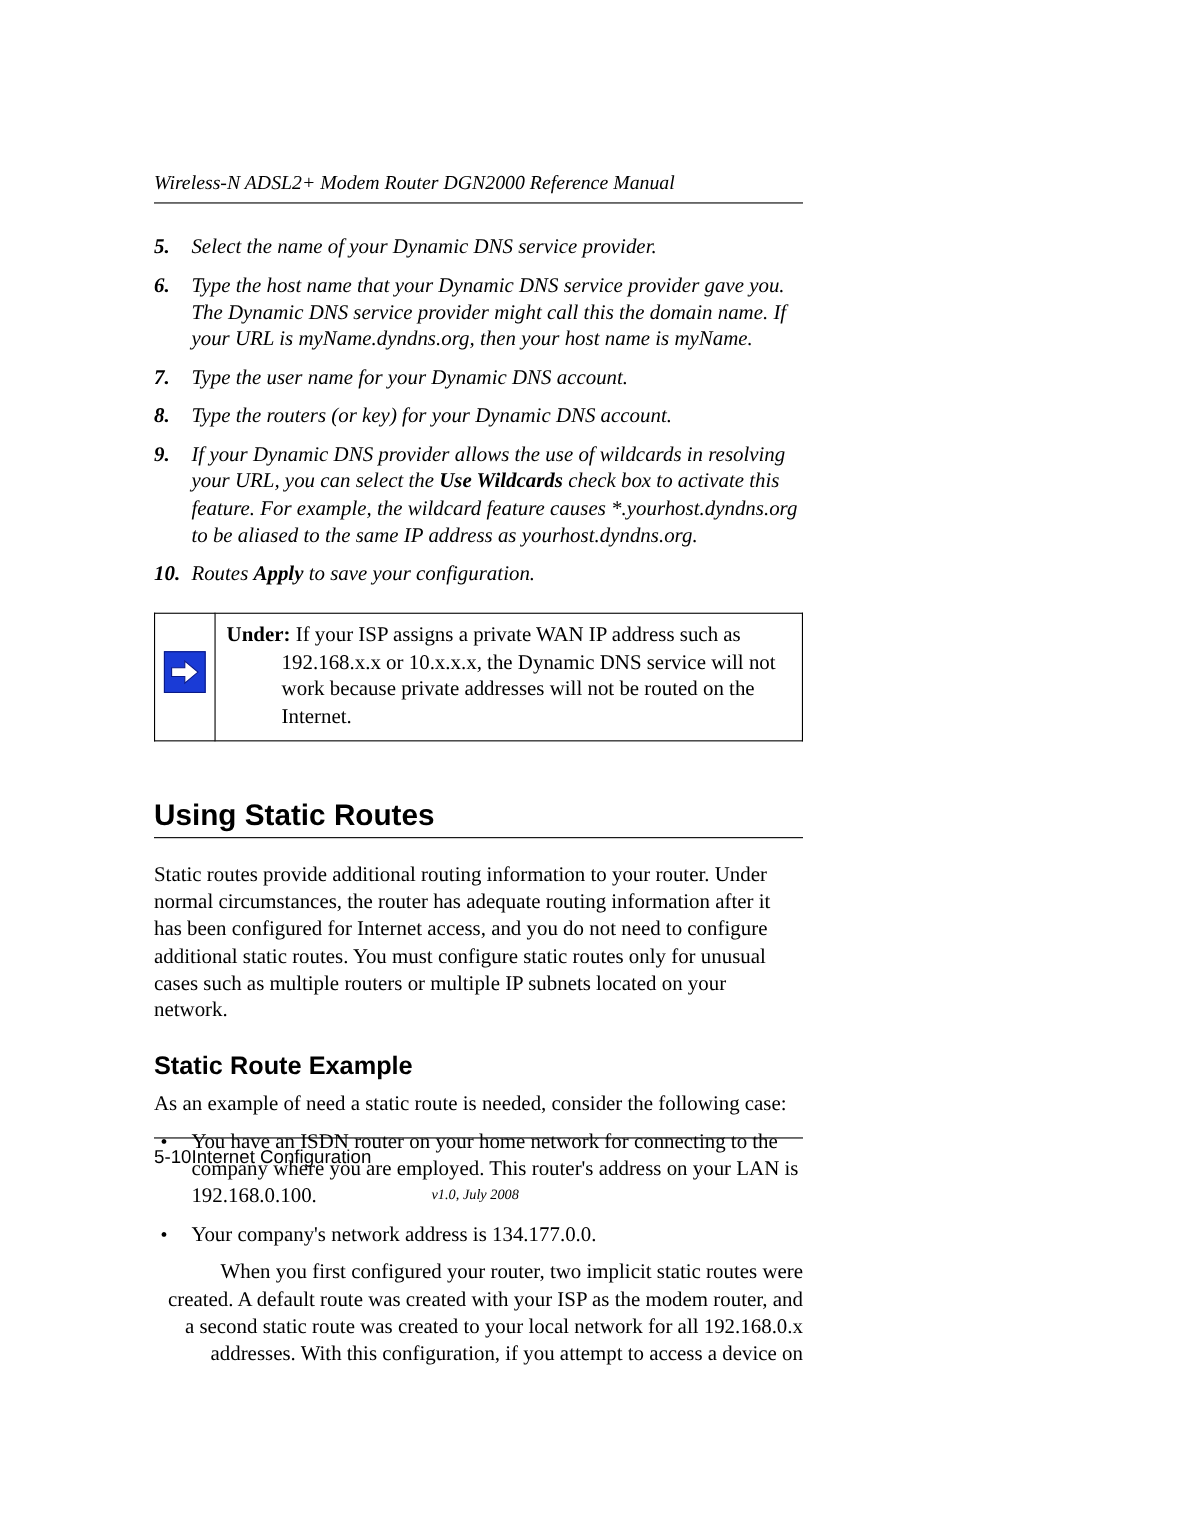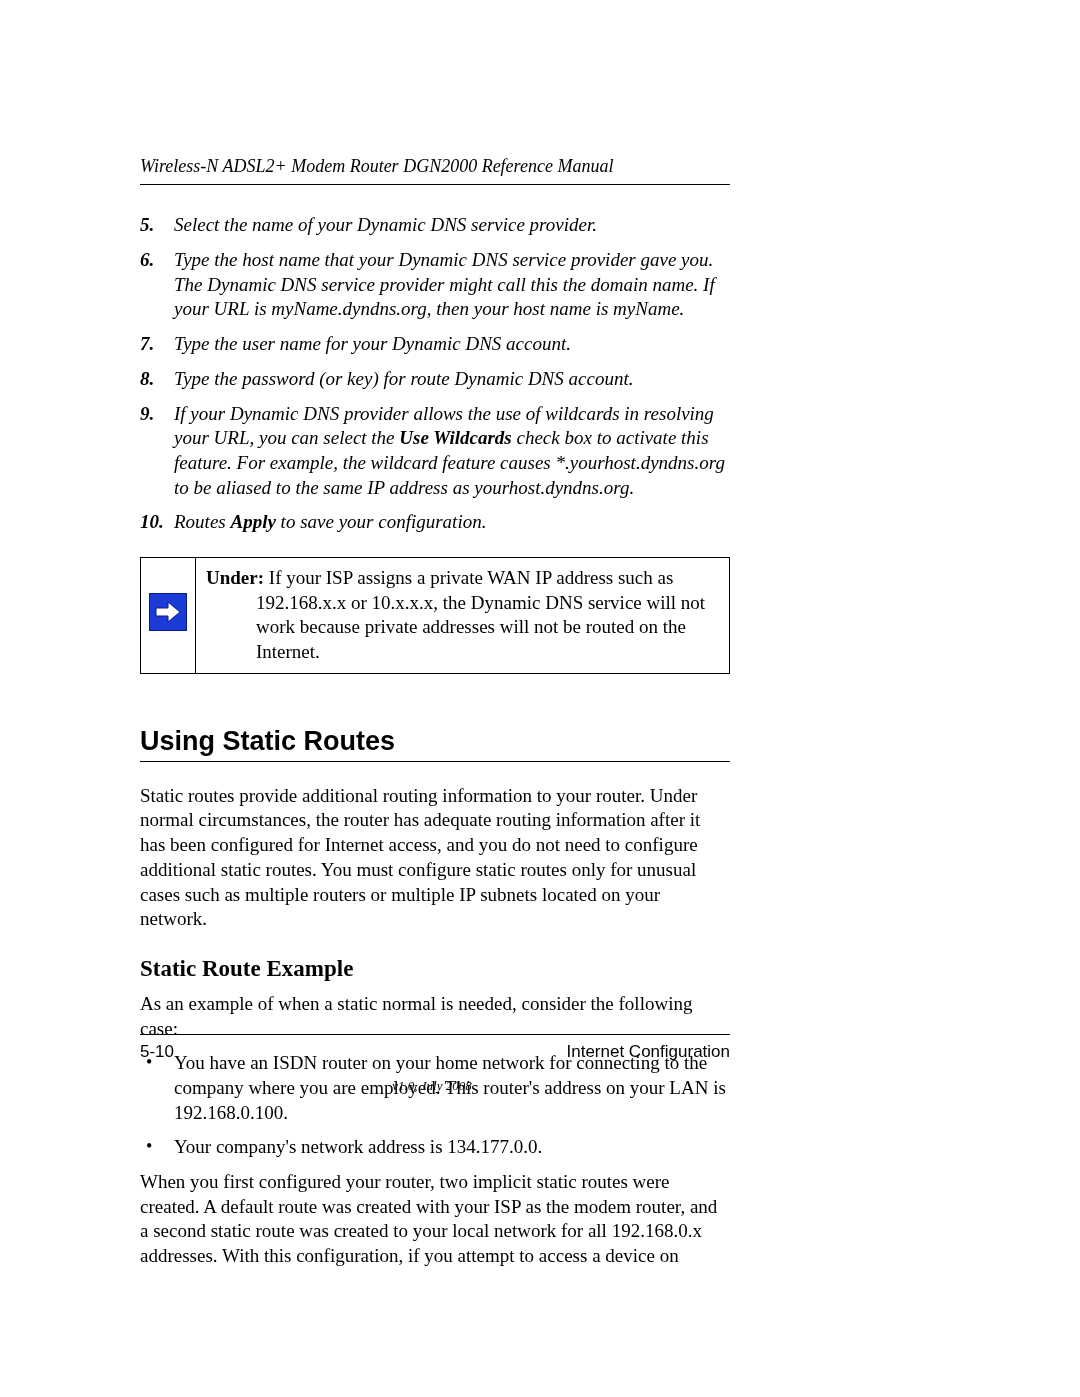--- a/index.html
+++ b/index.html
@@ -94,21 +94,21 @@
   }
   .section-rule {
     border: none;
     border-top: 1.5px solid #000;
     margin: 0 0 22px 0;
   }
   p.body {
     margin: 0 0 18px 0;
   }
   h3.sub {
-    font-family: Liberation Serif, serif;
+    font-family: Liberation Sans, sans-serif;
     font-weight: bold;
     font-size: 23px;
     margin: 22px 0 8px 0;
   }
   p.intro { margin: 0 0 10px 0; }
   ul.bullets {
     list-style: none;
     margin: 0;
     padding: 0;
   }
@@ -130,21 +130,21 @@
     right: 134px;
     bottom: 362px;
     border-top: 1.2px solid #000;
   }
   .footer-row {
     position: absolute;
     left: 140px;
     right: 134px;
     bottom: 334px;
     display: flex;
-    justify-content: space-between;
+    justify-content: flex-start;
     font-family: Arial, Helvetica, sans-serif;
     font-size: 17px;
   }
   .version {
     position: absolute;
     left: 0; right: 0;
     bottom: 302px;
     text-align: center;
     font-style: italic;
     font-size: 13px;
@@ -162,21 +162,21 @@
     <li>
         <p>Select the name of your Dynamic DNS service provider.</p>
       </li>
     <li>
         <p>Type the host name that your Dynamic DNS service provider gave you. The Dynamic DNS service provider might call this the domain name. If your URL is myName.dyndns.org, then your host name is myName.</p>
       </li>
     <li>
         <p>Type the user name for your Dynamic DNS account.</p>
       </li>
     <li>
-        <p>Type the password (or key) for route Dynamic DNS account.</p>
+        <p>Type the routers (or key) for your Dynamic DNS account.</p>
       </li>
     <li>
       <p>
         <span>If your Dynamic DNS provider allows the use of wildcards in resolving your URL, you can select the </span><span class="bold">Use Wildcards</span><span> check box to activate this feature. For example, the wildcard feature causes *.yourhost.dyndns.org to be aliased to the same IP address as yourhost.dyndns.org.</span>
       </p>
     </li>
     <li>
       <p>
         <span>Routes </span><span class="bold">Apply</span><span> to save your configuration.</span>
       </p>
@@ -200,26 +200,26 @@
       </td>
     </tr>
   </tbody>
     </table>
 
   <h2 class="section">Using Static Routes</h2>
   <hr class="section-rule">
   <p class="body">Static routes provide additional routing information to your router. Under normal circumstances, the router has adequate routing information after it has been configured for Internet access, and you do not need to configure additional static routes. You must configure static routes only for unusual cases such as multiple routers or multiple IP subnets located on your network.</p>
 
   <h3 class="sub">Static Route Example</h3>
-  <p class="intro">As an example of when a static normal is needed, consider the following case:</p>
+  <p class="intro">As an example of need a static route is needed, consider the following case:</p>
   <ul class="bullets">
     <li>You have an ISDN router on your home network for connecting to the company where you are employed. This router's address on your LAN is 192.168.0.100.</li>
     <li>Your company's network address is 134.177.0.0.</li>
   </ul>
-  <p class="body" style="margin-top:10px;">When you first configured your router, two implicit static routes were created. A default route was created with your ISP as the modem router, and a second static route was created to your local network for all 192.168.0.x addresses. With this configuration, if you attempt to access a device on</p>
+  <p class="body" style="margin-top:10px;text-align:right;">When you first configured your router, two implicit static routes were created. A default route was created with your ISP as the modem router, and a second static route was created to your local network for all 192.168.0.x addresses. With this configuration, if you attempt to access a device on</p>
 
   <div class="footer-rule"></div>
   <div class="footer-row">
     <span>5-10</span>
     <span>Internet Configuration</span>
   </div>
   <div class="version">v1.0, July 2008</div>
 
 </div>
 

